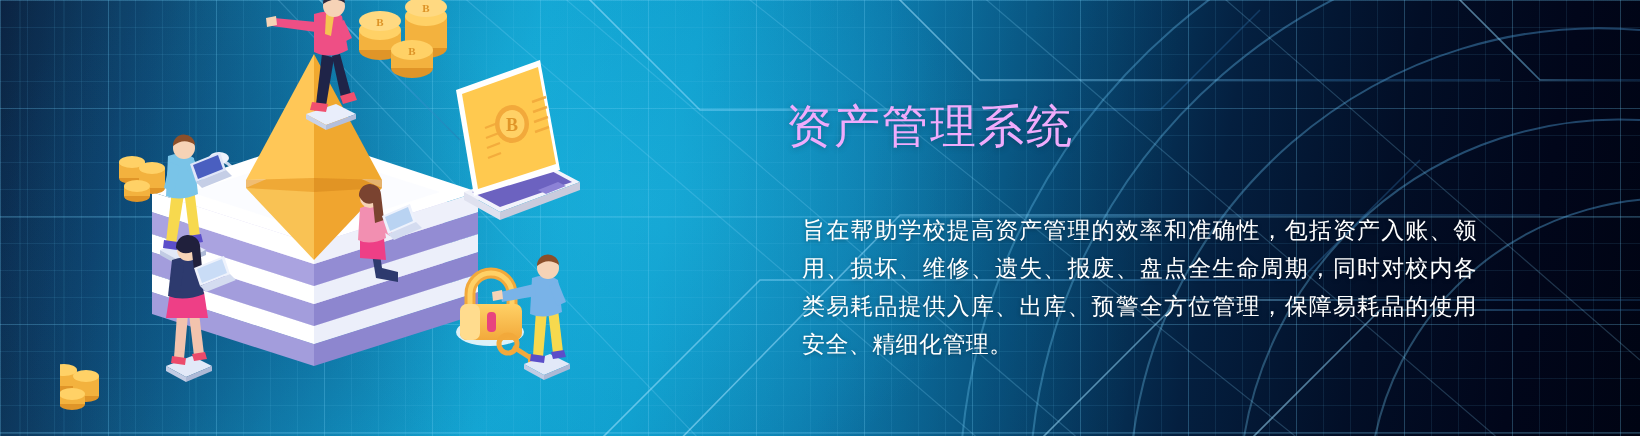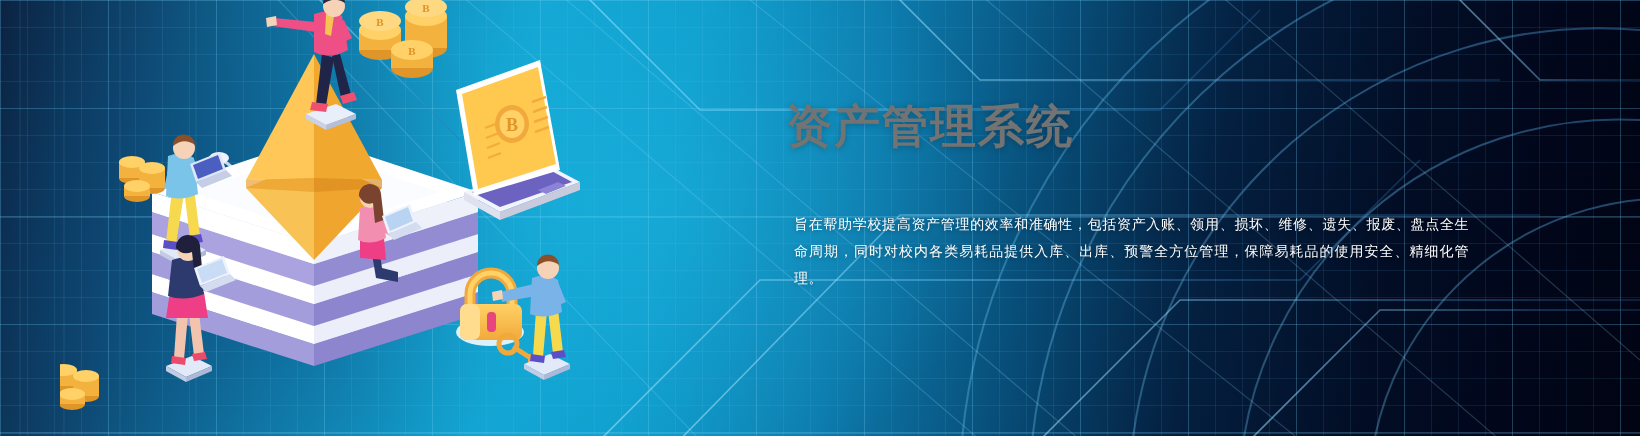--- a/index.html
+++ b/index.html
@@ -79,32 +79,32 @@
   
   .text-col {
     position: absolute;
     left: 786px;
     top: 96px;
     width: 690px;
   }
   .headline {
     font-size: 46px;
     line-height: 60px;
-    font-weight: bold;
-    color: #737373;
+    font-weight: normal;
+    color: #f0abfc;
     letter-spacing: 2px;
     margin: 0;
     text-shadow: 0 1px 6px rgba(0,0,0,0.25);
     white-space: nowrap;
   }
   .subtext {
-    margin: 8px;
+    margin: 16px;
     margin-top: 55px;
-    font-size: 14px;
-    line-height: 27px;
+    font-size: 23px;
+    line-height: 38px;
     color: #ffffff;
     letter-spacing: 0.4px;
     text-shadow: 0 1px 4px rgba(0,0,0,0.35);
     width: 675px;
     text-align: justify;
     text-justify: inter-ideograph;
   }
 </style>
 </head>
 <body>

